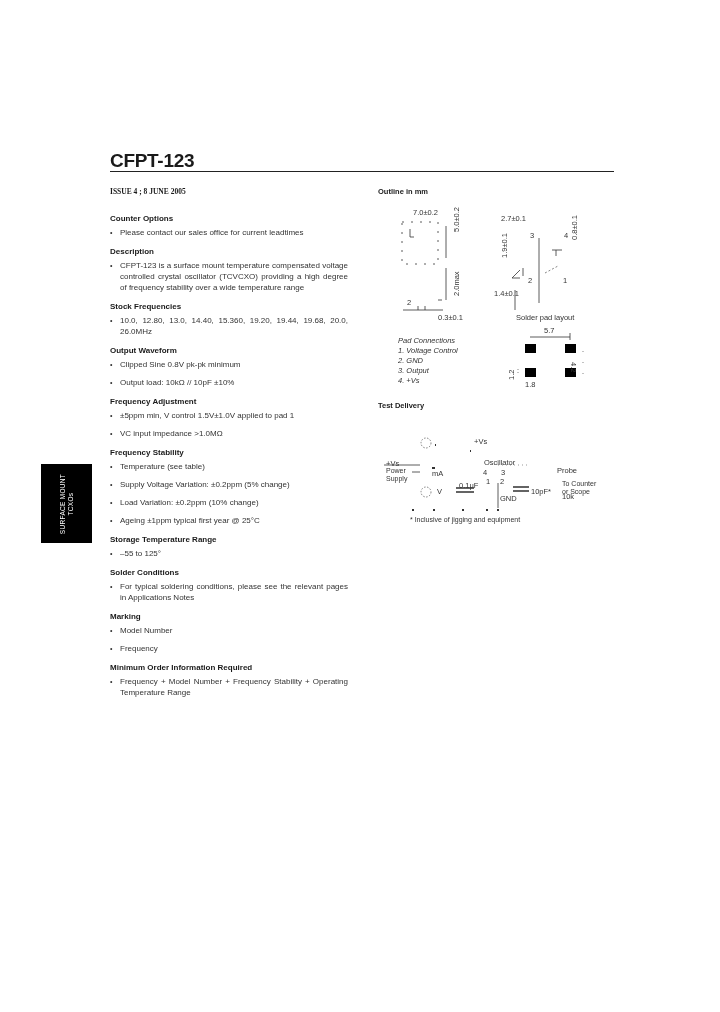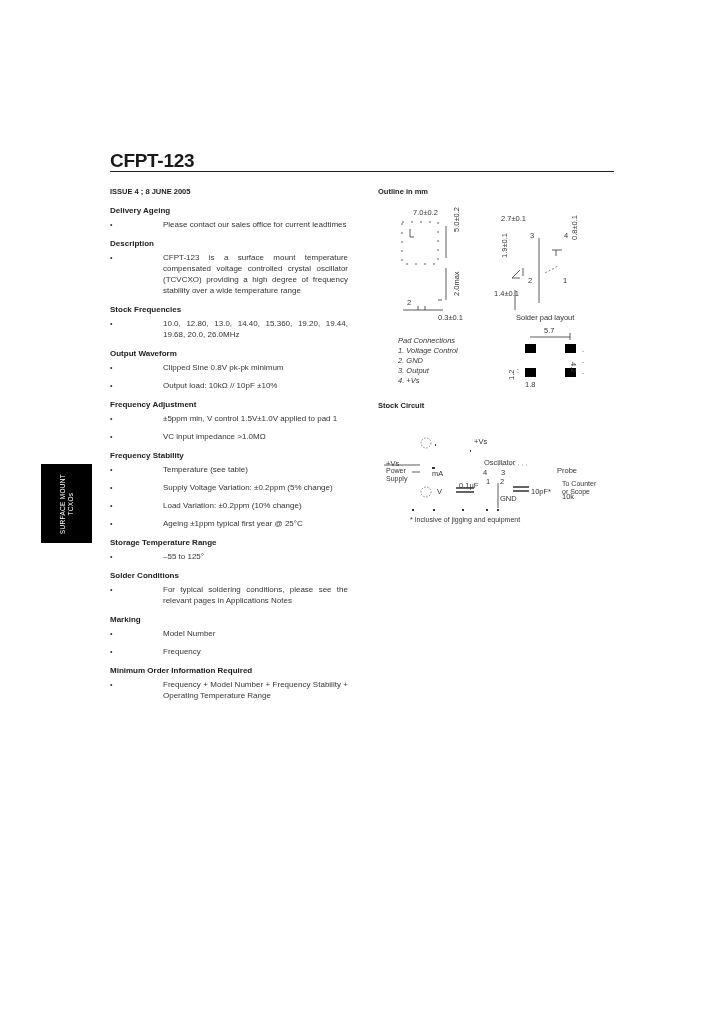--- a/index.html
+++ b/index.html
@@ -5,24 +5,24 @@
   html, body { margin: 0; padding: 0; }
   body {
     width: 720px; height: 1012px; background: #ffffff; position: relative; overflow: hidden;
     font-family: "Liberation Sans", sans-serif; color: #1a1a1a;
   }
   .title {
     position: absolute; left: 110px; top: 150px; font-size: 19px; font-weight: bold; letter-spacing: -0.3px;
   }
   .rule { position: absolute; left: 110px; top: 171px; width: 504px; height: 1px; background: #222; }
   .leftcol { position: absolute; left: 110px; top: 186px; width: 238px; font-size: 8px; line-height: 11px; }
-  .issue { font-weight: bold; font-size: 7.5px; margin-bottom: 8px; }
+  .issue { font-weight: bold; font-size: 7.5px; margin-bottom: 16px; font-family: Liberation Serif, serif; }
   .sec h3 { font-size: 8px; font-weight: bold; margin: 0 0 3px 0; }
   .sec { margin-bottom: 8px; }
-  .bl { display: flex; margin-bottom: 7px; color: #333; gap: 43px; }
+  .bl { display: flex; margin-bottom: 7px; color: #333; }
   .bl:last-child { margin-bottom: 0; }
   .bl .dot { width: 10px; flex: none; font-size: 7px; }
   .bl .txt { flex: 1; text-align: justify; }
   .tab {
     position: absolute; left: 41px; top: 464px; width: 51px; height: 79px; background: #000;
   }
   .tab-text {
     position: absolute; left: 50%; top: 50%; transform: translate(-50%,-50%) rotate(-90deg);
     color: #fff; font-size: 6.5px; line-height: 8px; text-align: center; white-space: nowrap; letter-spacing: 0.3px;
   }
@@ -32,21 +32,21 @@
 </head>
 <body>
 
 <div class="title">CFPT-123</div>
 <div class="rule"></div>
 
 <div class="leftcol">
   <div class="issue">ISSUE 4 ; 8 JUNE 2005</div>
   <div id="sections">
       <div class="sec">
-        <h3>Delivery Ageing</h3>
+        <h3>Counter Options</h3>
         <div class="bl">
           <span class="dot">•</span>
           <span class="txt">Please contact our sales office for current leadtimes</span>
         </div>
       </div>
       <div class="sec">
         <h3>Description</h3>
         <div class="bl">
           <span class="dot">•</span>
           <span class="txt">CFPT-123 is a surface mount temperature compensated voltage controlled crystal oscillator (TCVCXO) providing a high degree of frequency stability over a wide temperature range</span>
@@ -199,21 +199,21 @@
   <rect x="15" y="43" width="11" height="9" fill="#000"></rect>
   <rect x="55" y="43" width="11" height="9" fill="#000"></rect>
   <line x1="73" y1="26" x2="73" y2="50" stroke="#333" stroke-width="0.6" stroke-dasharray="1,10"></line>
   <line x1="8" y1="44" x2="8" y2="50" stroke="#333" stroke-width="0.6" stroke-dasharray="1,2"></line>
 </svg>
 <div class="lbl" style="left:544px;top:326px;">5.7</div>
 <div class="lbl" style="left:578px;top:362px;transform:rotate(90deg);transform-origin:left top;">4.2</div>
 <div class="lbl" style="left:507px;top:380px;transform:rotate(-90deg);transform-origin:left top;">1.2</div>
 <div class="lbl" style="left:525px;top:380px;">1.8</div>
 
-<div class="lbl bold" style="left:378px;top:401px;">Stock Circuit</div>
+<div class="lbl bold" style="left:378px;top:401px;">Test Delivery</div>
 <svg style="position:absolute;left:378px;top:430px;" width="230" height="90" viewBox="0 0 230 90">
   <line x1="6" y1="35" x2="42" y2="35" stroke="#333" stroke-width="0.8"></line>
   <line x1="34" y1="42" x2="42" y2="42" stroke="#333" stroke-width="0.8"></line>
   <circle cx="48" cy="13" r="5" fill="none" stroke="#333" stroke-width="0.6" stroke-dasharray="1.5,1.5"></circle>
   <circle cx="48" cy="62" r="5" fill="none" stroke="#333" stroke-width="0.6" stroke-dasharray="1.5,1.5"></circle>
   <line x1="78" y1="58" x2="96" y2="58" stroke="#222" stroke-width="1.4"></line>
   <line x1="78" y1="62" x2="96" y2="62" stroke="#222" stroke-width="1.4"></line>
   <line x1="120" y1="35" x2="150" y2="35" stroke="#333" stroke-width="0.5" stroke-dasharray="1,3"></line>
   <line x1="57" y1="15" x2="58" y2="15" stroke="#333" stroke-width="2"></line>
   <line x1="92" y1="21" x2="93" y2="21" stroke="#333" stroke-width="2"></line>

